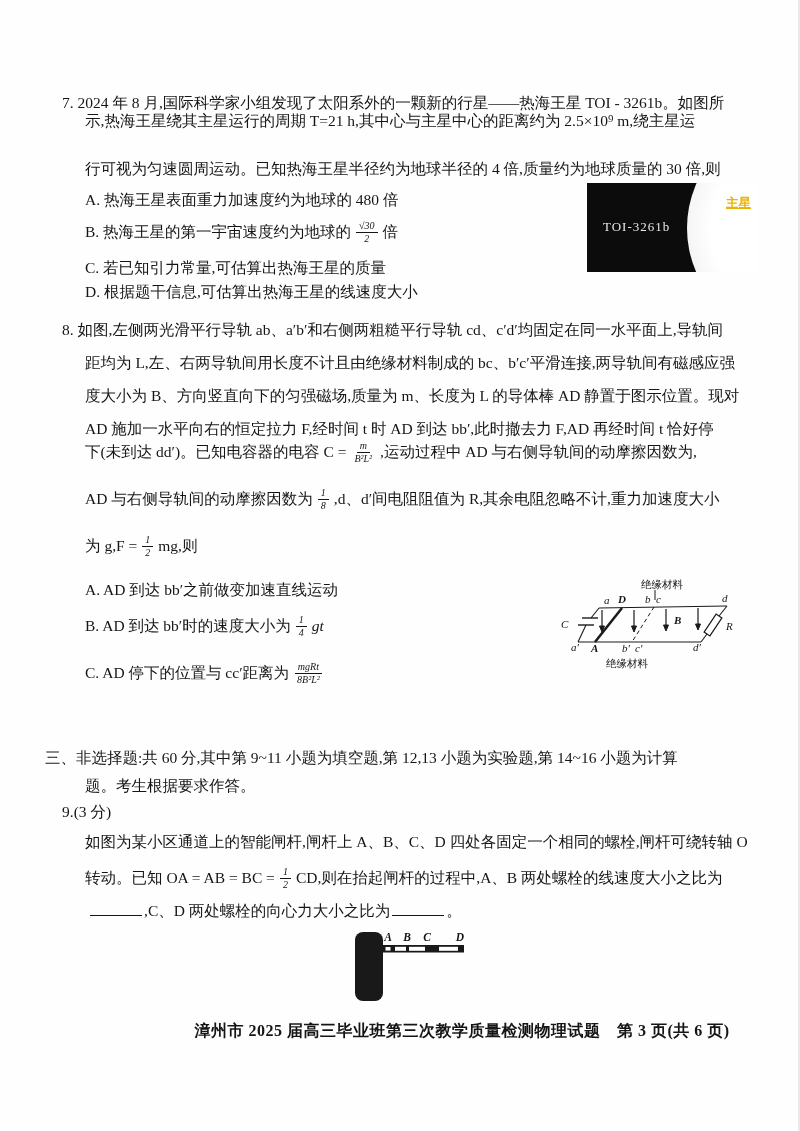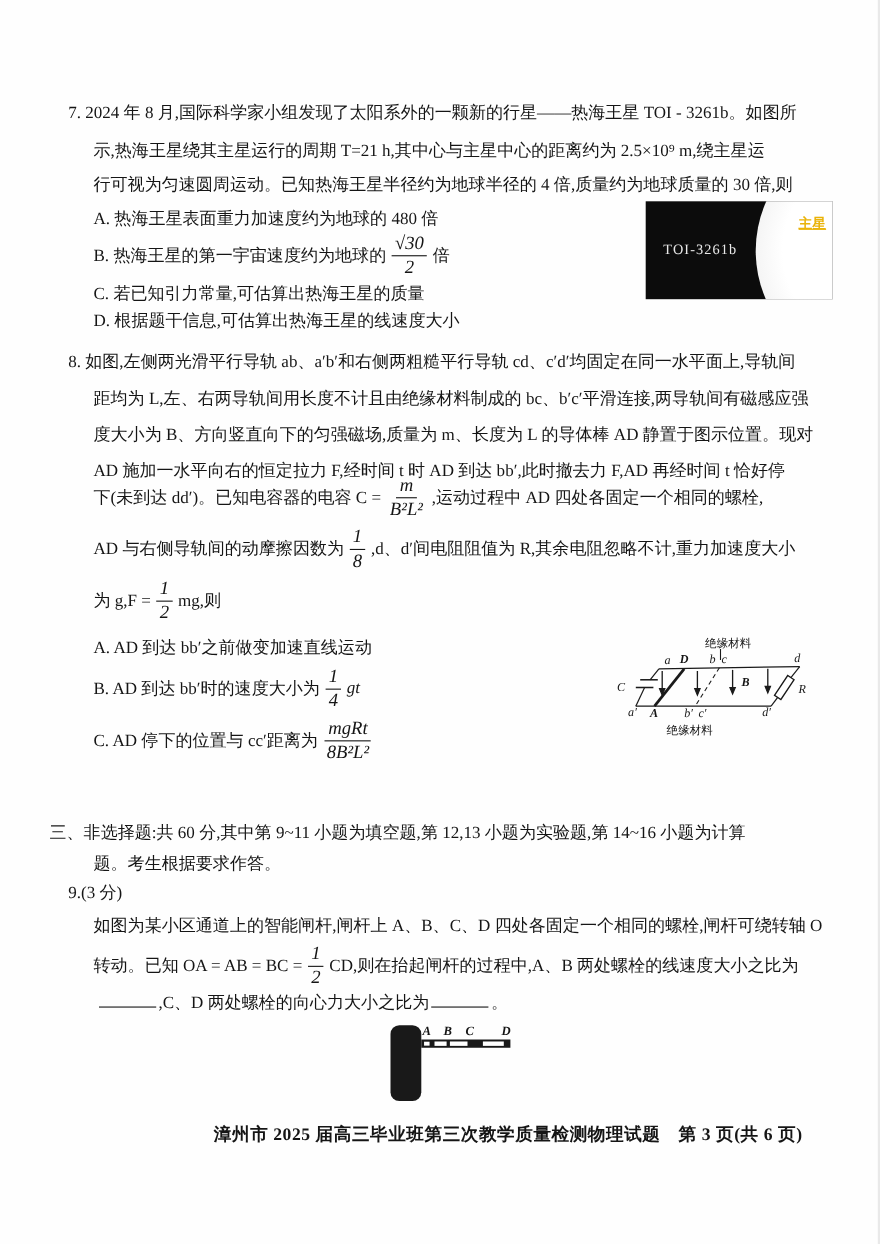--- a/index.html
+++ b/index.html
@@ -2,21 +2,21 @@
 <html><head>
 <meta charset="utf-8">
 <style>
   html,body{margin:0;padding:0;background:#e9e9e9;}
   #page{position:relative;width:798px;height:1131px;background:#fefefe;overflow:hidden;
         font-family:"Liberation Serif","DejaVu Serif",serif;color:#151515;}
   .line{position:absolute;left:85px;font-size:15.5px;white-space:nowrap;line-height:20px;}
   .qstart{left:62px;}
   .frac-line{display:flex;align-items:center;height:40px;line-height:normal;}
   .frac{display:inline-flex;flex-direction:column;align-items:center;vertical-align:middle;
-        margin:0 5px;font-size:17px;line-height:1.2;font-style:italic;}
+        margin:0 5px;font-size:10px;line-height:1.2;font-style:italic;}
   .frac .num{border-bottom:1.3px solid #151515;padding:0 3px;}
   .frac .den{padding:0 3px;}
   .bold{font-weight:normal;}
   .blank{display:inline-block;width:52px;border-bottom:1.6px solid #151515;height:14px;
          vertical-align:baseline;margin:0 2px;}
   
   .planet-fig{position:absolute;left:587px;top:183px;width:170px;height:89px;background:#0c0c0c;overflow:hidden;}
   .star-crescent{position:absolute;left:100px;top:-65px;width:220px;height:220px;border-radius:50%;
         background:radial-gradient(circle at 50% 50%, #ffffff 55%, #f2f2f2 75%, #cfcfcf 90%, #9a9a9a 100%);}
   .planet-label{position:absolute;left:16px;top:36px;color:#e9e9e9;font-size:13px;letter-spacing:1px;}
@@ -31,21 +31,21 @@
         font-family:"Liberation Serif","DejaVu Serif",serif;}
   .footer{position:absolute;top:1021px;left:15px;width:100%;text-align:center;font-size:16px;
         font-weight:bold;letter-spacing:.5px;margin-left:48px;}
 </style>
 </head>
 <body>
 
 <div id="page">
 
   <div class="line qstart" style="top:93px">7. 2024 年 8 月,国际科学家小组发现了太阳系外的一颗新的行星——热海王星 TOI - 3261b。如图所</div>
-  <div class="line" style="top:128px">示,热海王星绕其主星运行的周期 T=21 h,其中心与主星中心的距离约为 2.5×10⁹ m,绕主星运</div>
+  <div class="line" style="top:111px">示,热海王星绕其主星运行的周期 T=21 h,其中心与主星中心的距离约为 2.5×10⁹ m,绕主星运</div>
   <div class="line" style="top:159px">行可视为匀速圆周运动。已知热海王星半径约为地球半径的 4 倍,质量约为地球质量的 30 倍,则</div>
   <div class="line" style="top:190px">A. 热海王星表面重力加速度约为地球的 480 倍</div>
   <div class="line frac-line" style="top:212px">
     <span>B. 热海王星的第一宇宙速度约为地球的</span>
     <span class="frac">
       <span class="num">√30</span>
       <span class="den">2</span>
     </span>
     <span>倍</span>
   </div>
@@ -61,21 +61,21 @@
   <div class="line qstart" style="top:320px">8. 如图,左侧两光滑平行导轨 ab、a′b′和右侧两粗糙平行导轨 cd、c′d′均固定在同一水平面上,导轨间</div>
   <div class="line" style="top:353px">距均为 L,左、右两导轨间用长度不计且由绝缘材料制成的 bc、b′c′平滑连接,两导轨间有磁感应强</div>
   <div class="line" style="top:386px">度大小为 B、方向竖直向下的匀强磁场,质量为 m、长度为 L 的导体棒 AD 静置于图示位置。现对</div>
   <div class="line" style="top:419px">AD 施加一水平向右的恒定拉力 F,经时间 t 时 AD 到达 bb′,此时撤去力 F,AD 再经时间 t 恰好停</div>
   <div class="line frac-line" style="top:432px">
     <span>下(未到达 dd′)。已知电容器的电容 C =</span>
     <span class="frac">
       <span class="num">m</span>
       <span class="den">B²L²</span>
     </span>
-    <span>,运动过程中 AD 四处各固定一个相同的螺栓,</span>
+    <span>,运动过程中 AD 与右侧导轨间的动摩擦因数为,</span>
   </div>
   <div class="line frac-line" style="top:479px">
     <span>AD 与右侧导轨间的动摩擦因数为</span>
     <span class="frac">
       <span class="num">1</span>
       <span class="den">8</span>
     </span>
     <span>,d、d′间电阻阻值为 R,其余电阻忽略不计,重力加速度大小</span>
   </div>
   <div class="line frac-line" style="top:526px">

